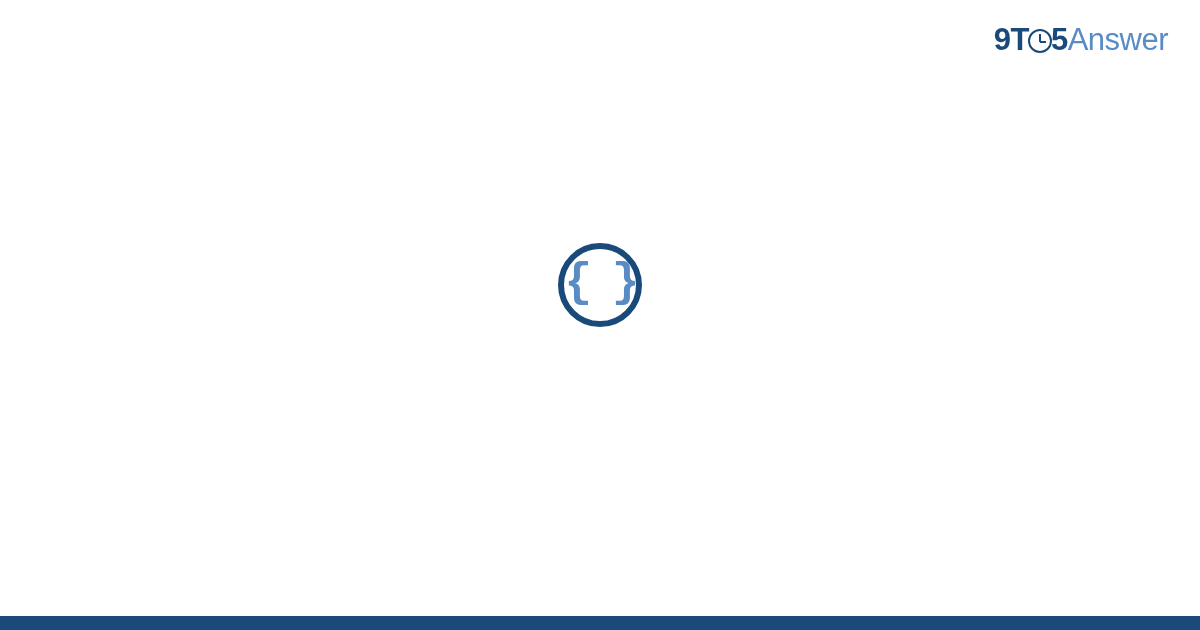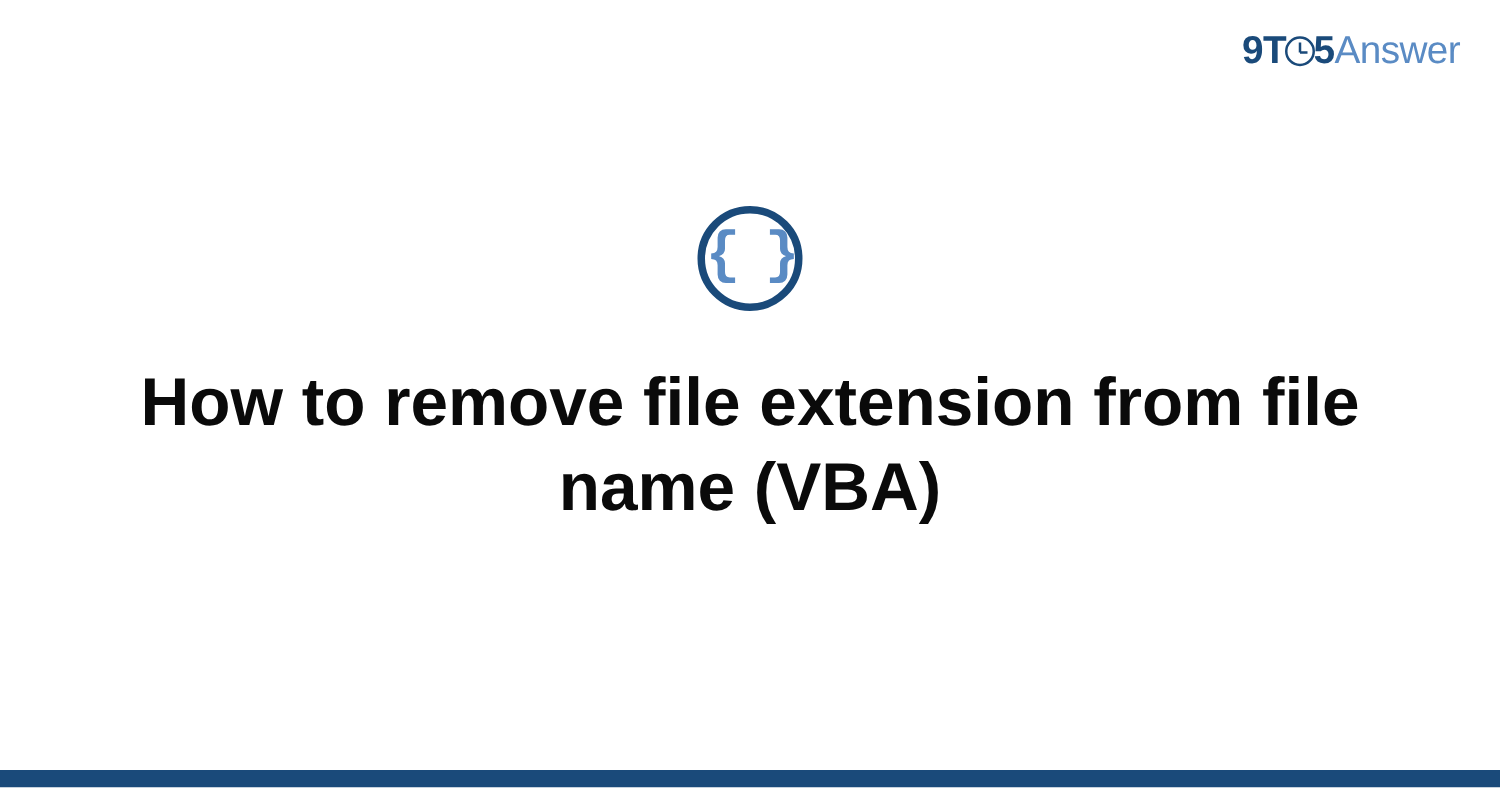--- a/index.html
+++ b/index.html
@@ -109,16 +109,15 @@
 <body>
 
 <div class="logo">
   <span class="logo-9t">9T</span><span class="logo-clock"></span><span class="logo-5">5</span><span class="logo-answer">Answer</span>
 </div>
 
 <div class="content">
   <div class="icon-wrapper">
     <span class="icon-braces"><span>{</span>&nbsp;<span>}</span></span>
   </div>
-  <h1 class="title">How to remove file extension from file name (VBA)</h1>
 </div>
 
 <div class="footer-bar"></div>
 
 </body></html>

